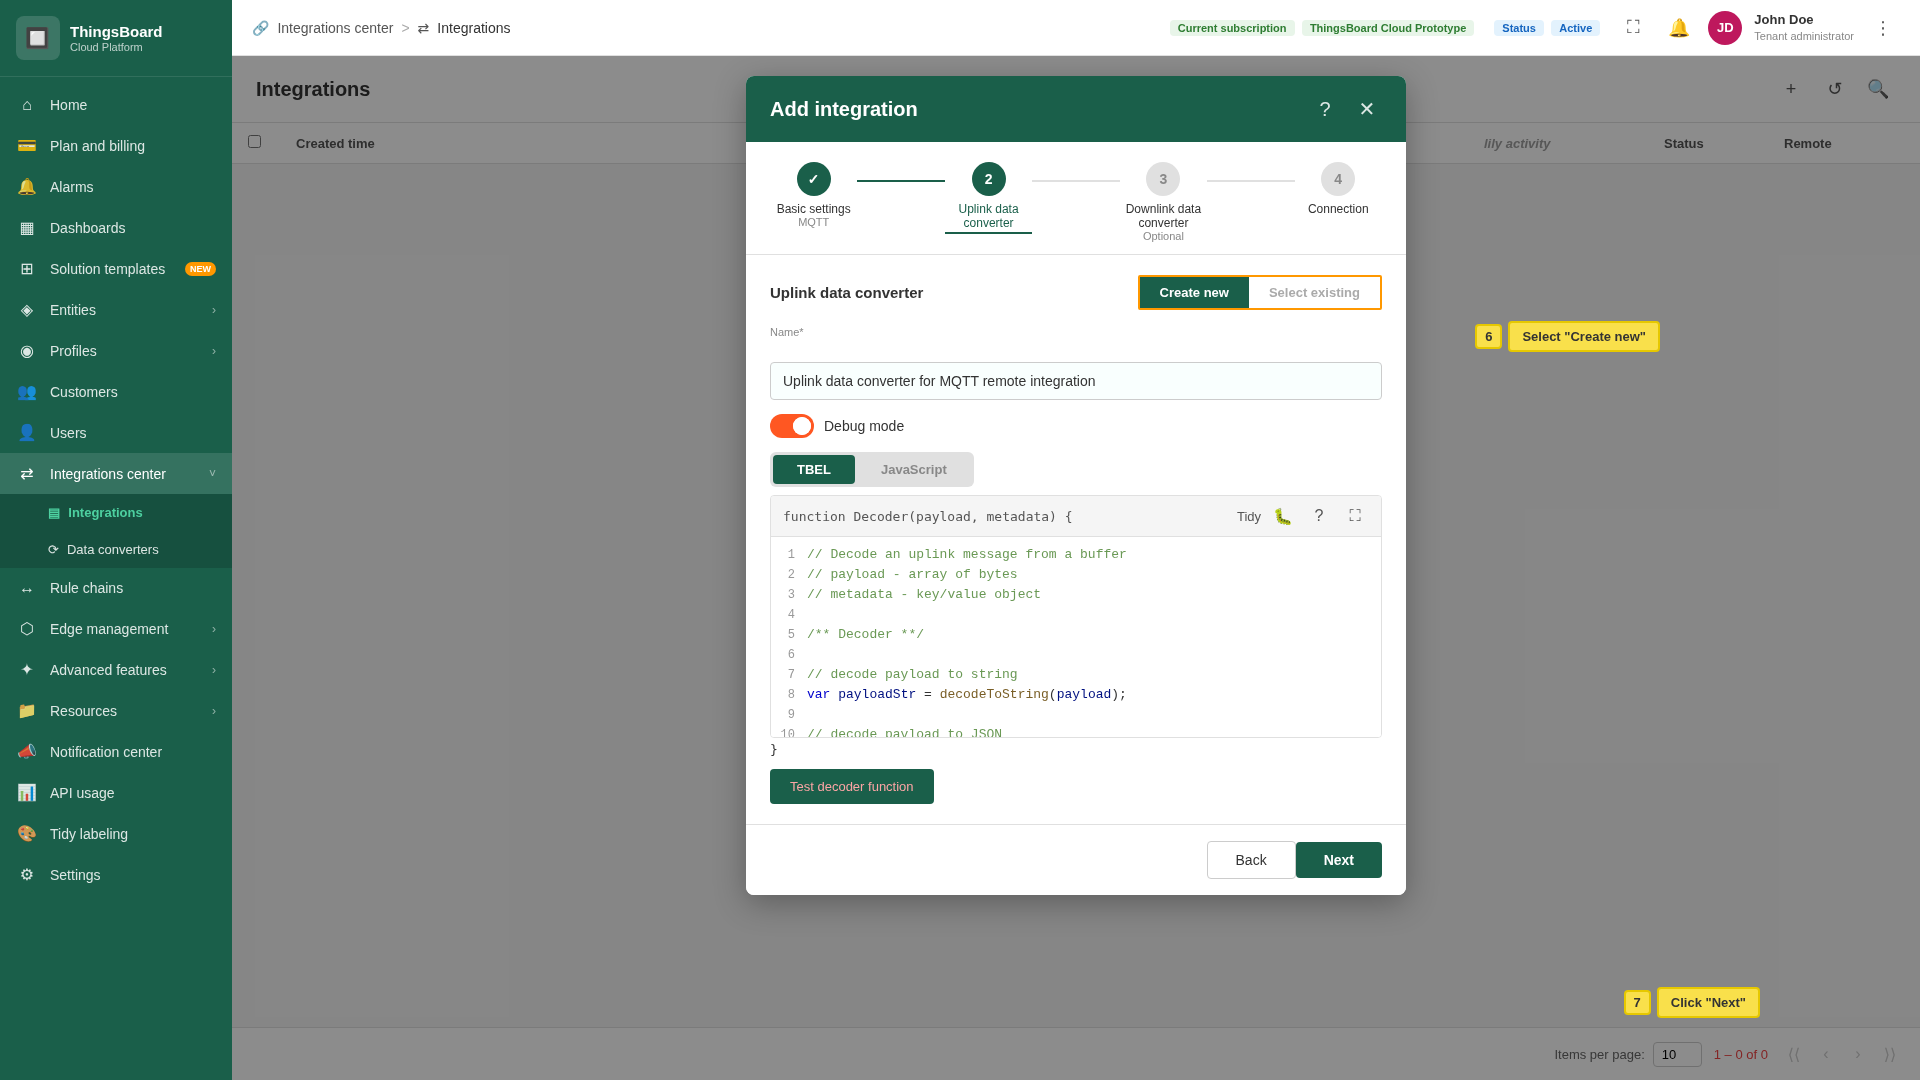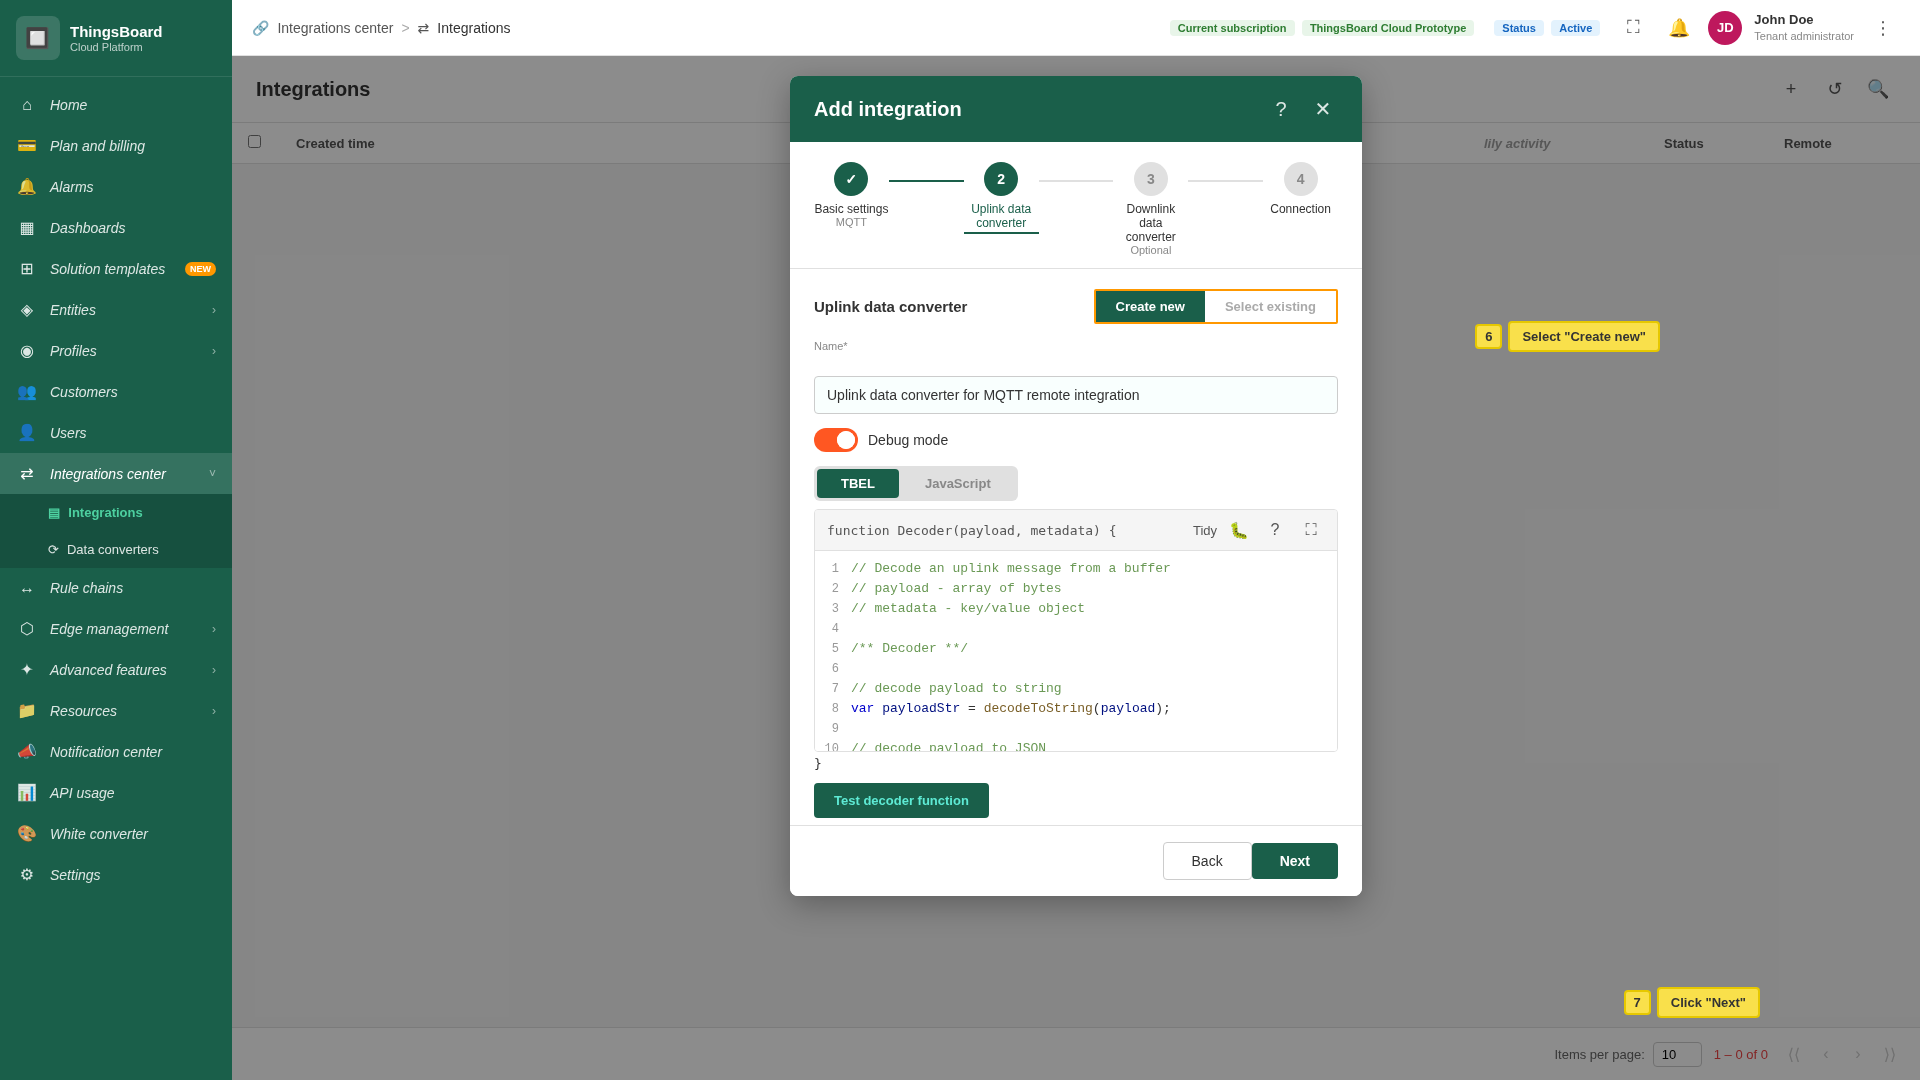--- a/index.html
+++ b/index.html
@@ -31,21 +31,21 @@
     .sidebar-logo-text { font-size: 15px; font-weight: 700; line-height: 1.2; }
     .sidebar-logo-sub { font-size: 11px; color: rgba(255,255,255,0.7); }
     .sidebar-nav { flex: 1; overflow-y: auto; padding: 8px 0; }
     .sidebar-item {
       display: flex; align-items: center; padding: 11px 16px;
       cursor: pointer; color: rgba(255,255,255,0.85); font-size: 14px;
       position: relative;
     }
     .sidebar-item.active { background: rgba(255,255,255,0.12); color: #fff; }
     .sidebar-item-icon { width: 22px; margin-right: 12px; font-size: 16px; text-align: center; flex-shrink: 0; }
-    .sidebar-item-label { flex: 1; font-style: italic; }
+    .sidebar-item-label { flex: 1; }
     .sidebar-item-badge {
       background: #ff9800; color: #fff; font-size: 9px; padding: 2px 5px;
       border-radius: 10px; font-weight: 700; margin-left: 6px;
     }
     .sidebar-item-arrow { font-size: 12px; color: rgba(255,255,255,0.5); }
     .sidebar-sub { background: rgba(0,0,0,0.15); }
     .sidebar-sub .sidebar-item { padding-left: 48px; font-size: 13px; }
     .sidebar-sub .sidebar-item.active-sub { color: #4dd0a0; font-weight: 600; }
 
     
@@ -157,21 +157,21 @@
       background: rgba(0,0,0,0.45);
       display: flex; align-items: flex-start; justify-content: center;
       padding-top: 20px;
       z-index: 100;
     }
 
     
     .modal {
       background: #fff;
       border-radius: 8px;
-      width: 572px;
+      width: 660px;
       max-height: 820px;
       display: flex;
       flex-direction: column;
       box-shadow: 0 8px 32px rgba(0,0,0,0.3);
       overflow: hidden;
     }
     .modal-header {
       background: #1a5f4a;
       color: #fff;
       padding: 18px 24px;
@@ -314,21 +314,21 @@
     }
     .btn-next {
       padding: 10px 28px; background: #1a5f4a;
       color: #fff; font-size: 14px; font-weight: 600; border-radius: 4px;
       border: none; cursor: pointer;
     }
 
     
     .btn-test {
       padding: 10px 20px; background: #1a5f4a;
-      color: #5eead4; font-size: 13px; font-weight: 700; border-radius: 4px;
+      color: #fca5a5; font-size: 13px; font-weight: 400; border-radius: 4px;
       border: none; cursor: pointer; margin-top: 8px;
     }
 
     .activity-col-label { color: #9e9e9e; font-style: italic; font-size: 13px; }
   </style>
 </head>
 <body>
 
 <div class="sidebar">
   <div class="sidebar-logo">
@@ -415,21 +415,21 @@
     <div class="sidebar-item">
       <span class="sidebar-item-icon">📣</span>
       <span class="sidebar-item-label">Notification center</span>
     </div>
     <div class="sidebar-item">
       <span class="sidebar-item-icon">📊</span>
       <span class="sidebar-item-label">API usage</span>
     </div>
     <div class="sidebar-item">
       <span class="sidebar-item-icon">🎨</span>
-      <span class="sidebar-item-label">White converter</span>
+      <span class="sidebar-item-label">Tidy labeling</span>
     </div>
     <div class="sidebar-item">
       <span class="sidebar-item-icon">⚙</span>
       <span class="sidebar-item-label">Settings</span>
     </div>
   </nav>
 </div>
 
 <div class="main-content">
 

